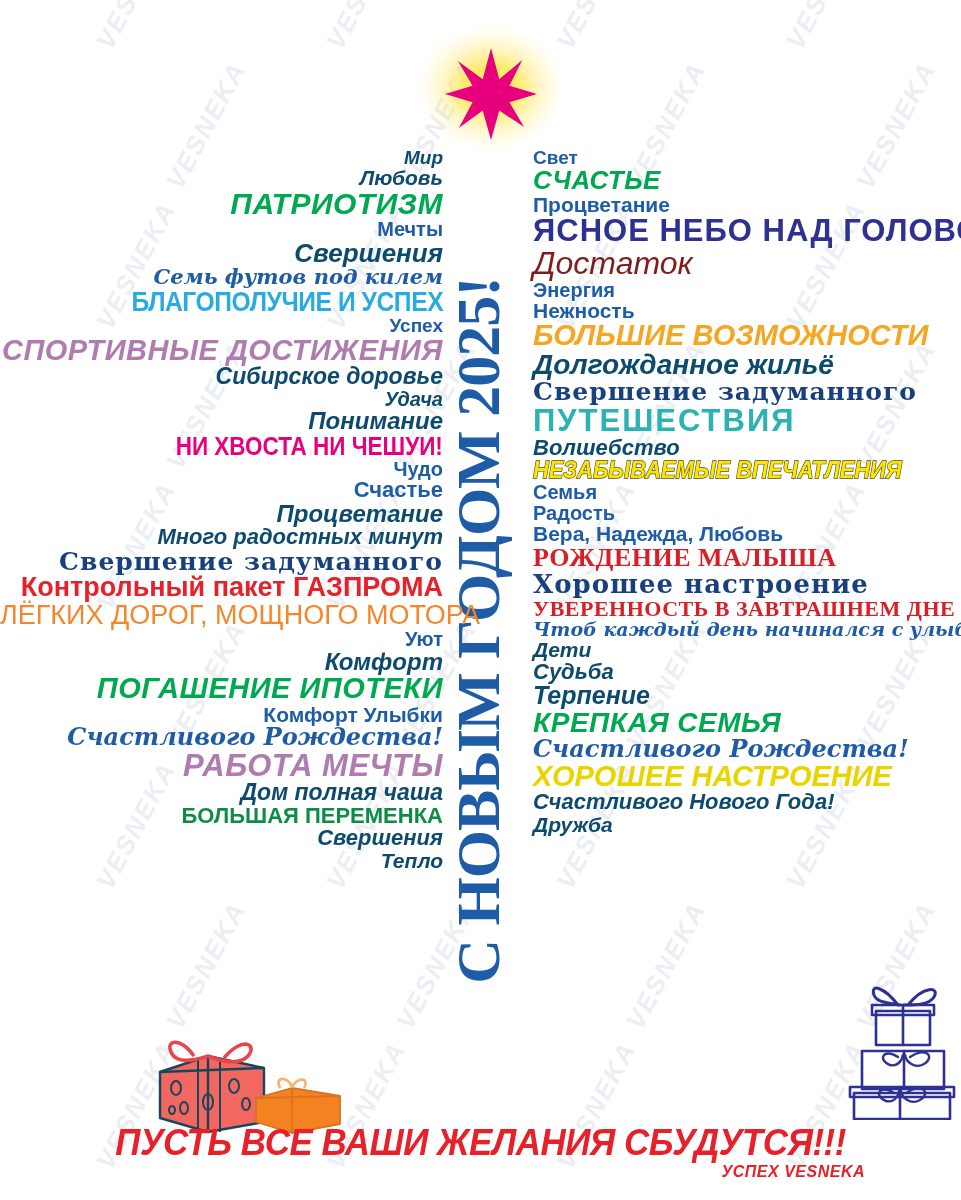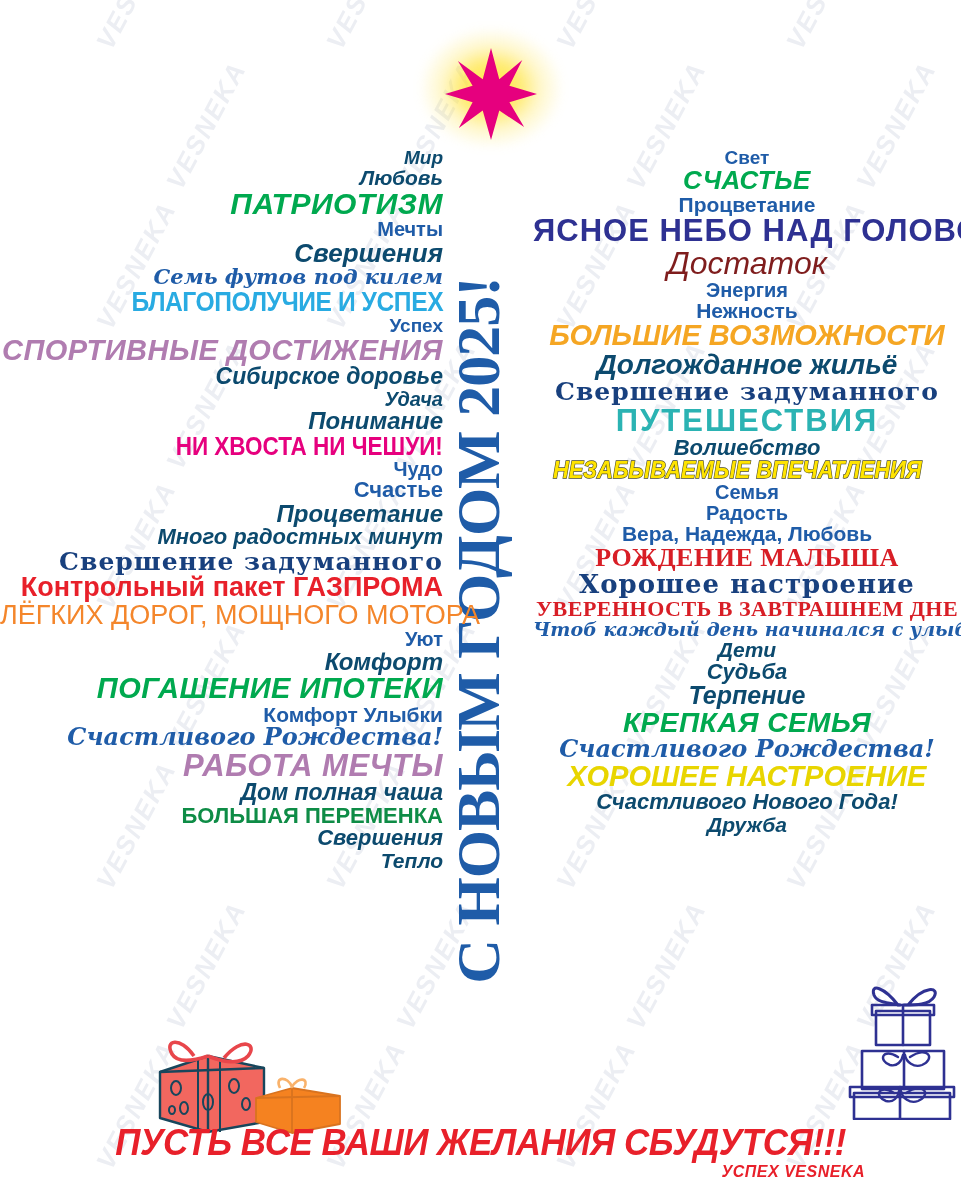--- a/index.html
+++ b/index.html
@@ -42,21 +42,21 @@
   }
   .trunk span{
     transform:rotate(-90deg);white-space:nowrap;
     font-family:"Liberation Serif", serif;
     font-weight:bold;font-size:62px;color:#1F5CA8;letter-spacing:-1px;
   }
 
   
   .col{position:absolute;top:148px;z-index:5;}
   .col-left{left:0;width:443px;text-align:right;padding-right:6px;}
-  .col-right{left:533px;width:428px;text-align:center;}
+  .col-right{left:533px;width:428px;text-align:left;}
   .line{line-height:1.02;margin:0;white-space:nowrap;}
 
   
   .s-blue-it{font-style:italic;font-weight:bold;color:#0c4a6e;}
   .s-blue-plain{font-weight:bold;color:#1F5CA8;}
   .s-green{font-style:italic;font-weight:bold;color:#00A94F;letter-spacing:.5px;}
   .s-green-dk{font-weight:bold;color:#0E8C46;}
   .s-ltblue{font-weight:bold;color:#29ABE2;transform:scaleX(.88);transform-origin:right center;display:inline-block;letter-spacing:-.5px;}
   .s-mauve{font-style:italic;font-weight:bold;color:#B07CB0;letter-spacing:.5px;}
   .s-magenta{font-weight:bold;color:#E6007E;transform:scaleX(.9);transform-origin:right center;display:inline-block;}

